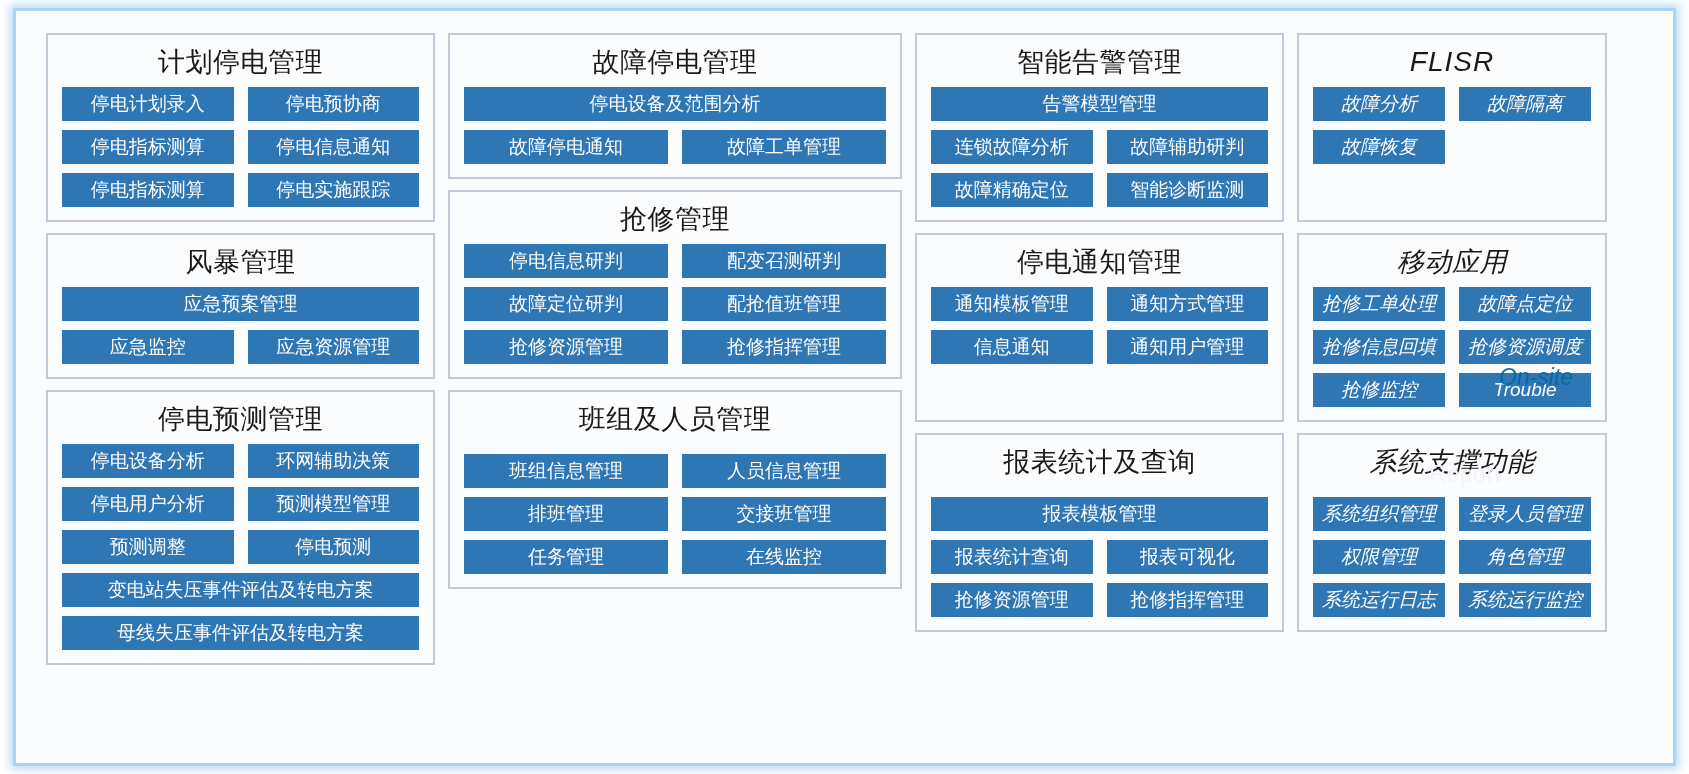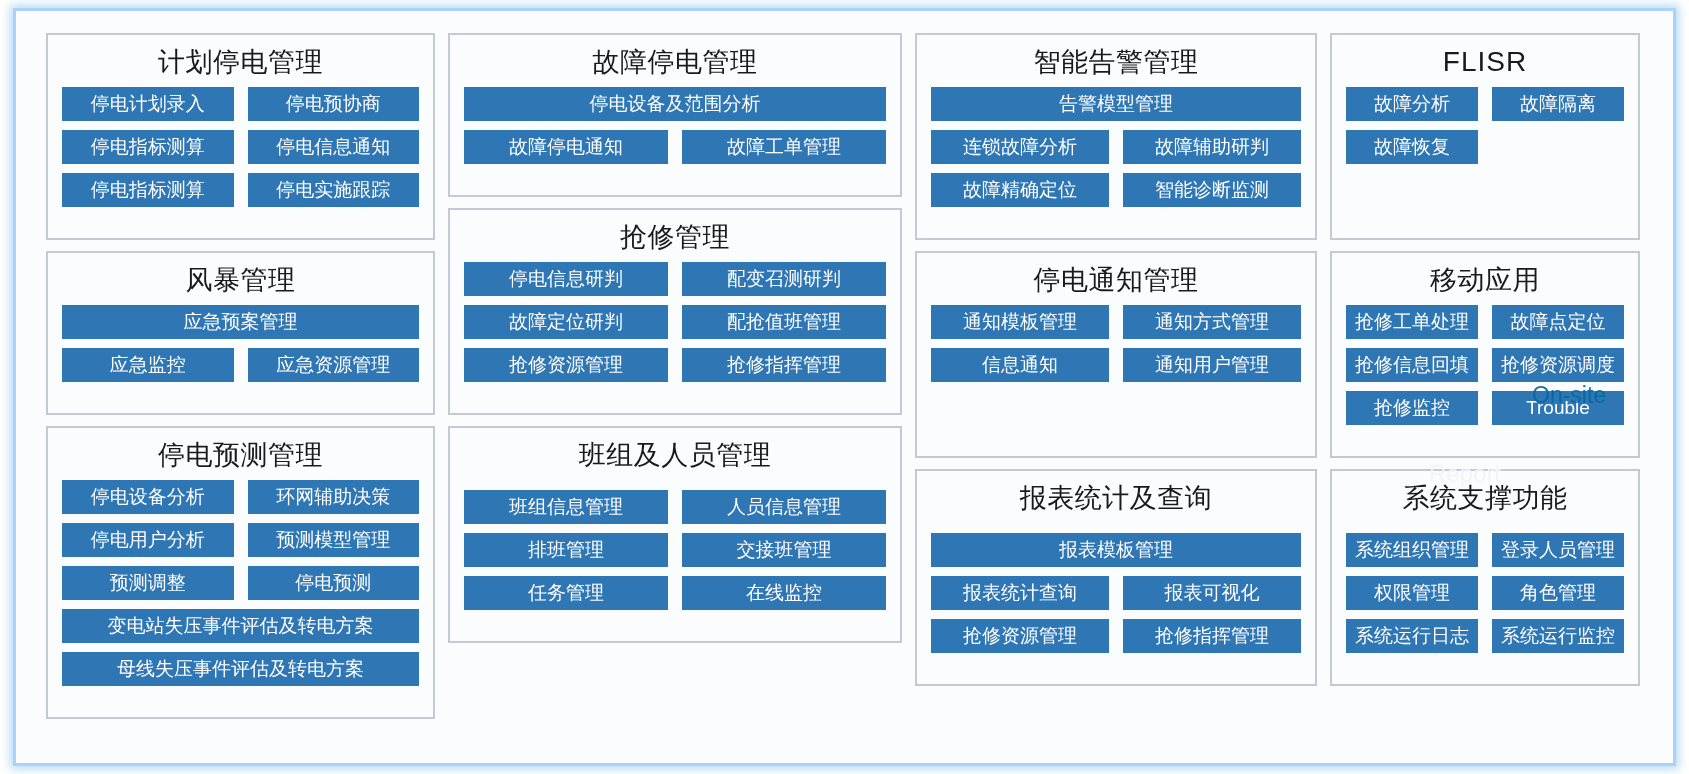--- a/index.html
+++ b/index.html
@@ -36,28 +36,28 @@
     gap: 13px;
     align-items: flex-start;
   }
   .col {
     display: flex;
     flex-direction: column;
     gap: 11px;
   }
   .col-a { width: 389px; }
   .col-b { width: 454px; }
-  .col-c { width: 402px; }
-  .col-d { width: 310px; }
+  .col-c { width: 369px; }
+  .col-d { width: 310px; font-style: italic; }
 
   
   .panel {
     background: #fbfcfd;
     border: 2px solid #c3c9d6;
-    padding: 9px 14px 31px 14px;
+    padding: 9px 14px 13px 14px;
     position: relative;
   }
   .panel-title {
     text-align: center;
     font-size: 27px;
     line-height: 36px;
     color: #1a1a1a;
     font-weight: 400;
     letter-spacing: 0.5px;
     margin-bottom: 7px;

